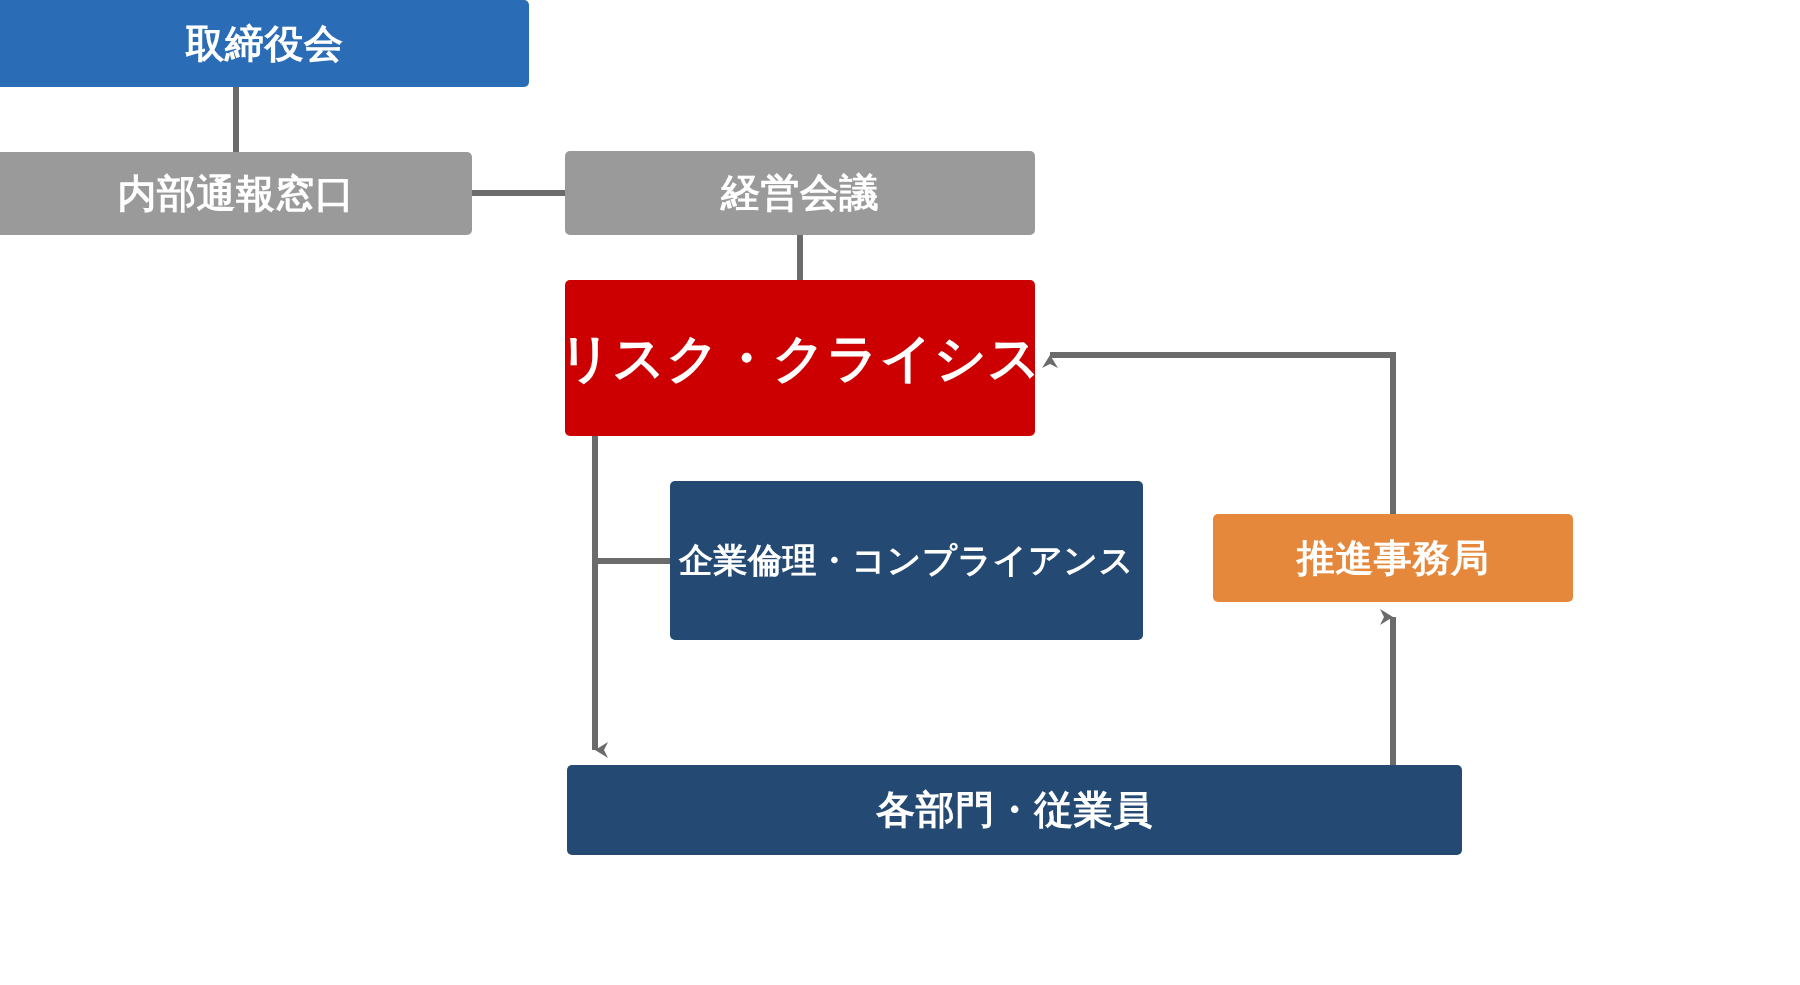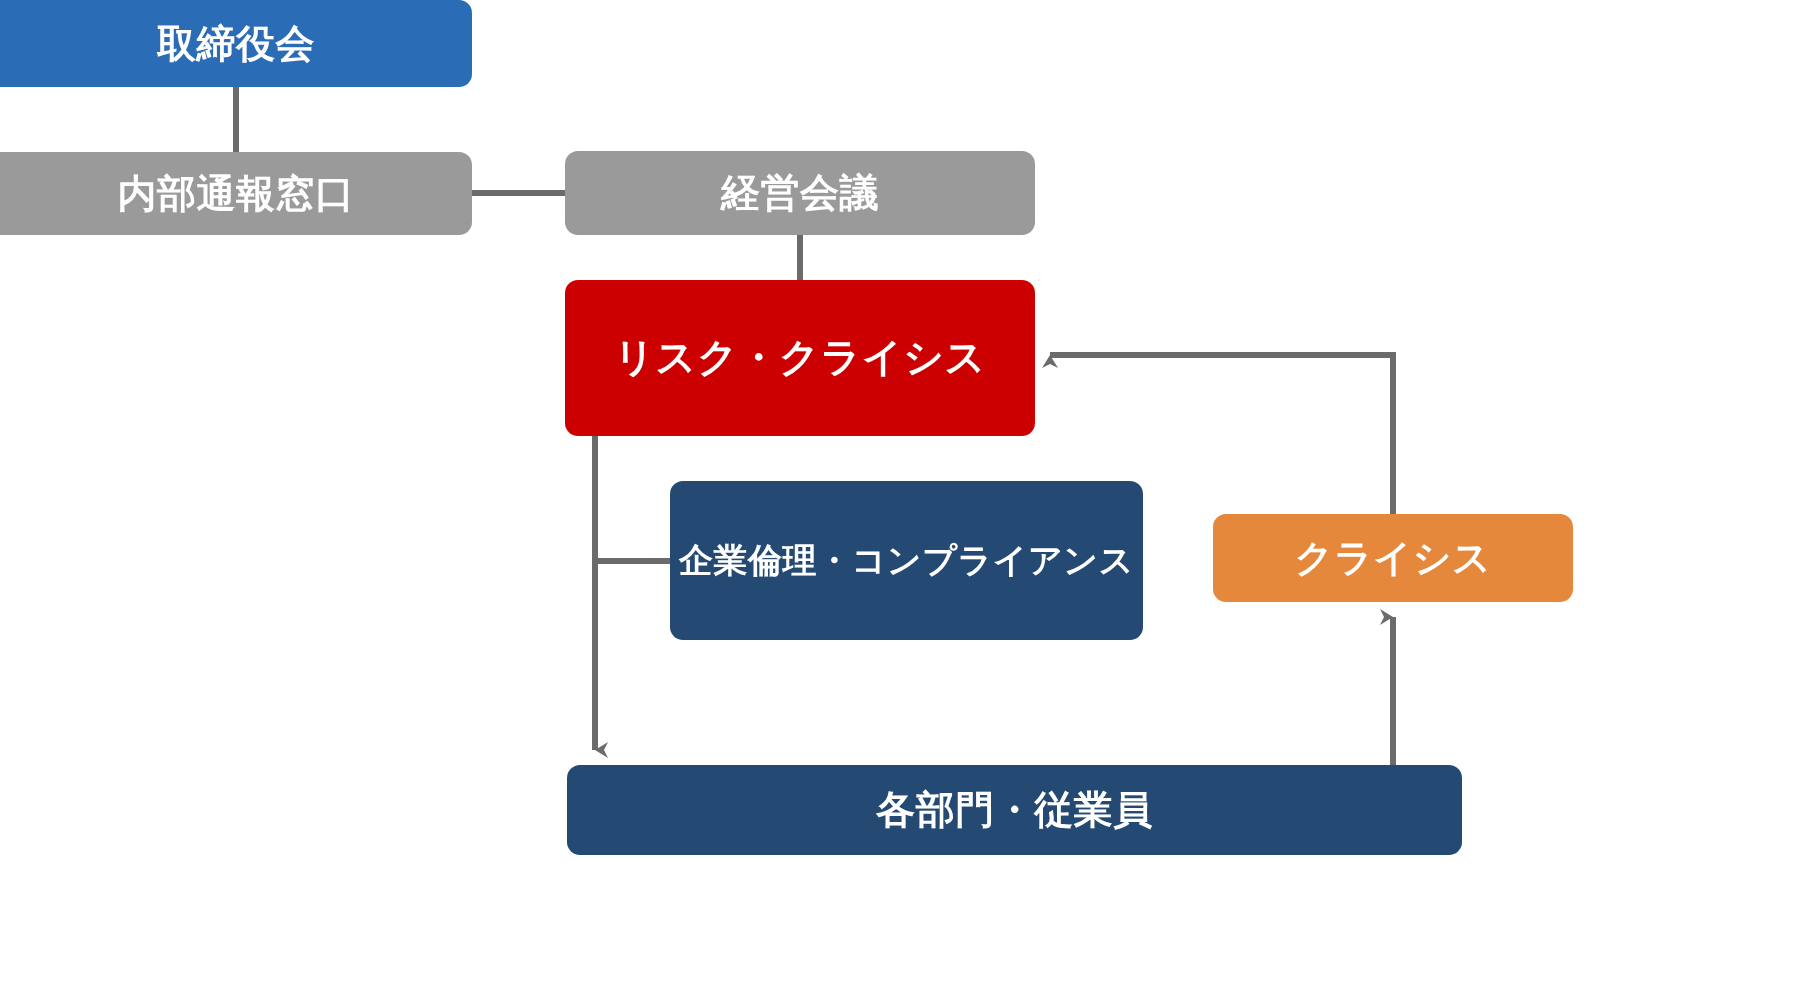--- a/index.html
+++ b/index.html
@@ -27,51 +27,51 @@
     pointer-events: none;
   }
   .node {
     position: absolute;
     display: flex;
     align-items: center;
     justify-content: center;
     text-align: center;
     color: #ffffff;
     font-weight: bold;
-    border-radius: 13px;
+    border-radius: 5px;
     box-sizing: border-box;
     line-height: 1.17;
     letter-spacing: 0.5px;
     z-index: 2;
     padding: 0 10px;
   }
   .node .line { display: block; white-space: nowrap; }
 
   
   #node-board {
-    left: 0px; top: 0px; width: 472px; height: 87px;
+    left: 0px; top: 0px; width: 529px; height: 87px;
     background: #2A6CB5;
     font-size: 39px;
     border-top-left-radius: 0; border-bottom-left-radius: 0; justify-content: center;
   }
   #node-president {
     left: 0px; top: 152px; width: 472px; height: 83px;
     background: #9A9A9A;
     font-size: 39px;
     border-top-left-radius: 0; border-bottom-left-radius: 0;
   }
   #node-mgmt-meeting {
     left: 565px; top: 151px; width: 470px; height: 84px;
     background: #9A9A9A;
     font-size: 39px;
   }
   #node-risk-committee {
     left: 565px; top: 280px; width: 470px; height: 156px;
     background: #CC0000;
-    font-size: 40px;
+    font-size: 52px;
     flex-direction: column;
     line-height: 1.28;
   }
   #node-compliance-office {
     left: 670px; top: 481px; width: 473px; height: 159px;
     background: #244A73;
     font-size: 34px;
     flex-direction: column;
     line-height: 1.3;
   }
@@ -133,20 +133,20 @@
 
   <div class="node" id="node-risk-committee">
     <span class="line">リスク・クライシス</span>
   </div>
 
   <div class="node" id="node-compliance-office">
     <span class="line">企業倫理・コンプライアンス</span>
   </div>
 
   <div class="node" id="node-whistleblower">
-    <span class="line">クライシス</span>
+    <span class="line">推進事務局</span>
   </div>
 
   <div class="node" id="node-departments">
     <span class="line">各部門・従業員</span>
   </div>
 
 </div>
 
 </body></html>

